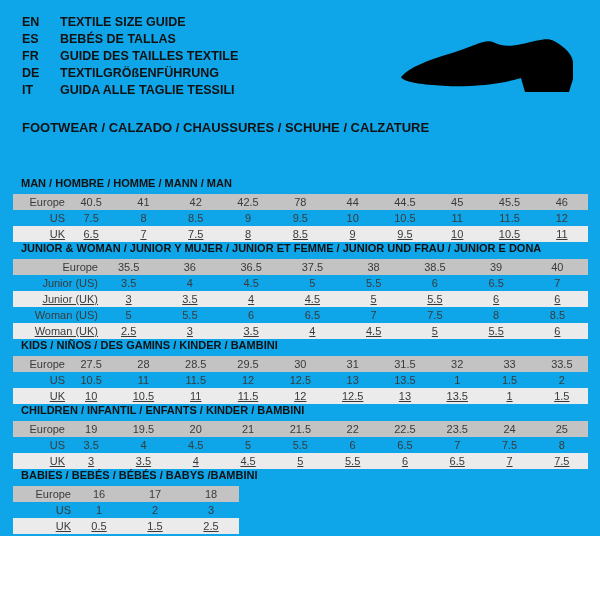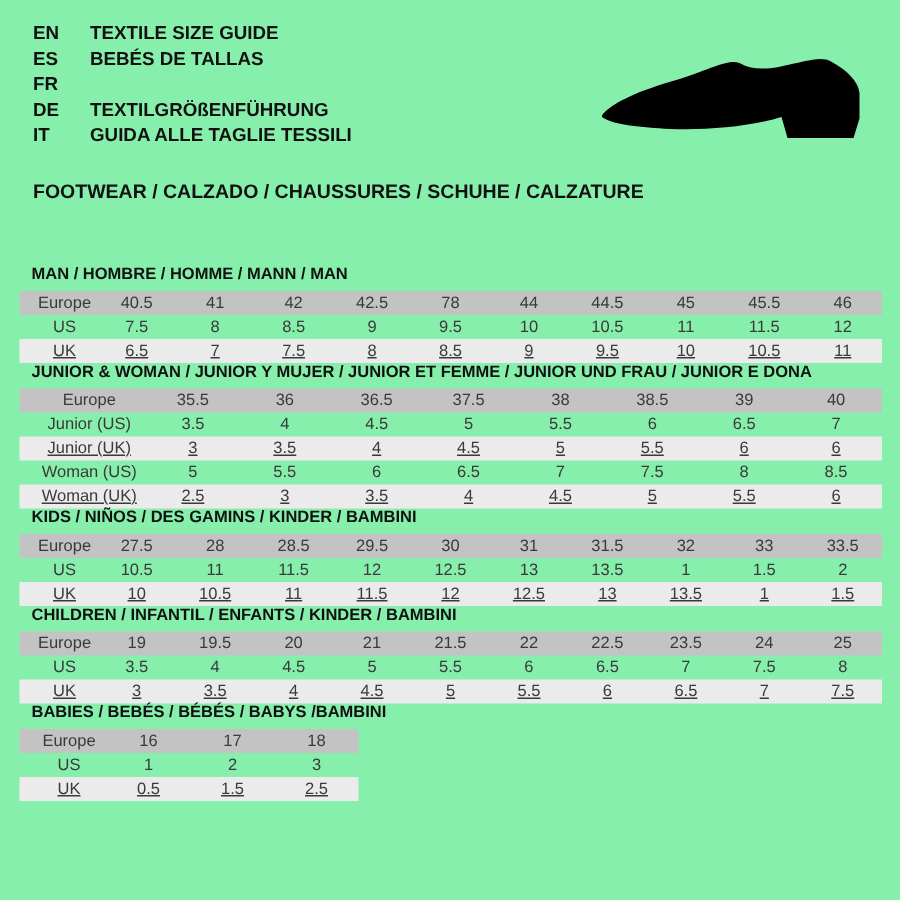--- a/index.html
+++ b/index.html
@@ -1,36 +1,36 @@
 <!DOCTYPE html>
 <html><head>
 <meta charset="utf-8">
 <style>
   * { margin:0; padding:0; box-sizing:border-box; }
   html,body { background:#ffffff; }
   body { font-family:"Liberation Sans", sans-serif; }
   .page {
-    position:relative; width:600px; height:600px; background:#86efac; overflow:hidden;
+    position:relative; width:600px; height:536px; background:#0ea5e9; overflow:hidden;
     --header-row-bg:#c3c3c3; --alt-row-bg:#ebebeb; --title-text:#111111; --table-text:#3a3a3a;
   }
   .top-block { padding:14px 0 0 22px; }
   .lang-row { display:flex; font-weight:bold; font-size:12.5px; line-height:17px; color:var(--title-text); }
   .lang-code { width:38px; flex:0 0 38px; }
   .category-title { margin:21px 10px 0 22px; font-weight:bold; font-size:13px; color:var(--title-text); }
   .shoe-wrap { position:absolute; top:34px; right:21px; width:182px; height:62px; }
   .shoe-wrap svg { display:block; width:100%; height:100%; }
   .sections { margin-top:42px; padding:0 12px 0 13px; }
   .size-section { margin-bottom:0; }
   .section-title { font-weight:bold; font-size:11px; line-height:12px; color:var(--title-text); margin:0 0 5px 8px; }
   .tbl { width:100%; }
   .trow { display:grid; height:16px; align-items:center; font-size:11px; color:var(--table-text); }
   .trow.thead { background:var(--header-row-bg); }
   .trow:nth-child(2n+3) { background:var(--alt-row-bg);text-decoration:underline; }
   .cell { text-align:center; line-height:16px; white-space:nowrap; overflow:hidden; }
-  .cell.label { text-align:center; padding-left:8px; }
+  .cell.label { text-align:right; padding-left:8px; }
   .cols-10 .trow { grid-template-columns:52px repeat(10,1fr); }
   .cols-8  .trow { grid-template-columns:85px repeat(8,1fr); }
   .cols-3 { width:226px; }
   .cols-3 .trow { grid-template-columns:58px repeat(3,1fr); }
 </style>
 </head>
 <body>
 
 <div class="page" style="--header-row-bg: #c3c3c3; --alt-row-bg: #ebebeb; --title-text: #111111; --table-text: #3a3a3a;">
 
@@ -39,20 +39,21 @@
         <div class="lang-row">
           <span class="lang-code">EN</span>
           <span class="lang-title">TEXTILE SIZE GUIDE</span>
         </div>
         <div class="lang-row">
           <span class="lang-code">ES</span>
           <span class="lang-title">BEBÉS DE TALLAS</span>
         </div>
         <div class="lang-row">
           <span class="lang-code">FR</span>
+          <span class="lang-title">GUIDE DES TAILLES TEXTILE</span>
         </div>
         <div class="lang-row">
           <span class="lang-code">DE</span>
           <span class="lang-title">TEXTILGRÖßENFÜHRUNG</span>
         </div>
         <div class="lang-row">
           <span class="lang-code">IT</span>
           <span class="lang-title">GUIDA ALLE TAGLIE TESSILI</span>
         </div>
       </div>

